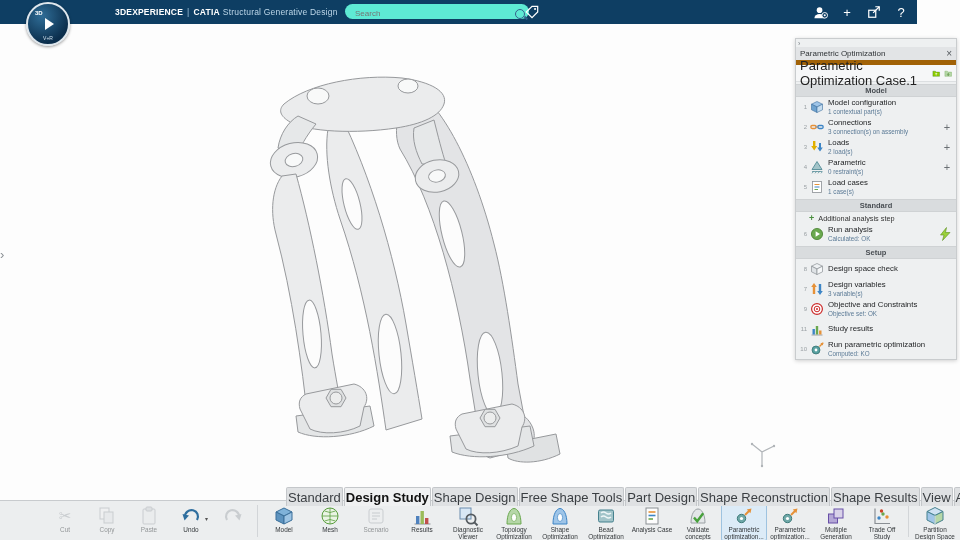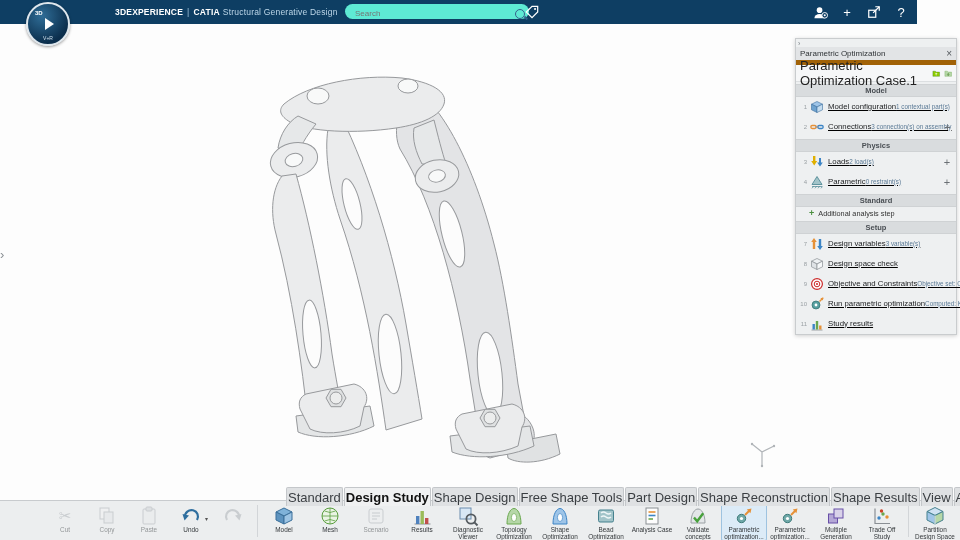--- a/index.html
+++ b/index.html
@@ -54,21 +54,21 @@
   .pcase{height:16px;display:flex;align-items:center;padding:0 4px;font-size:13px;
          background:#f6f7f8;border-bottom:1px solid #dcdfe1;color:#222;}
   .pcase .spacer{flex:1;}
   .pcase svg{margin-left:3px;cursor:pointer;}
   .psec{height:11px;background:#d9dcde;color:#4a4f54;font-size:7.5px;font-weight:bold;
         display:flex;align-items:center;justify-content:center;border-top:1px solid #cfd2d4;
         border-bottom:1px solid #cfd2d4;margin-top:2px;}
   .pitem{display:flex;align-items:center;min-height:18px;padding:1px 4px 1px 2px;cursor:pointer;}
   .pnum{width:9px;font-size:6px;color:#9aa0a4;text-align:right;margin-right:3px;flex:none;}
   .picon{width:14px;height:14px;margin-right:4px;flex:none;}
-  .ptext{display:flex;flex-direction:row;line-height:1.15;min-width:0;text-decoration:underline;}
+  .ptext{display:flex;flex-direction:column;line-height:1.15;min-width:0;}
   .plabel{font-size:7.8px;color:#1c1e20;white-space:nowrap;}
   .psub{font-size:6.3px;color:#5b7a96;white-space:nowrap;}
   .pplus{margin-left:auto;font-size:11px;color:#6a6f74;width:10px;text-align:center;cursor:pointer;}
   .ptrail{margin-left:auto;width:14px;height:14px;cursor:pointer;}
   .prow{display:flex;align-items:center;height:12px;padding-left:13px;font-size:7.3px;color:#333;
         cursor:pointer;}
   .prplus{color:#4a8f3f;font-weight:bold;margin-right:4px;font-size:9px;}
   
   .tabs{position:absolute;left:286px;top:487px;display:flex;gap:1px;z-index:15;}
   .tab{font-size:13px;padding:2px 1px 1px;background:#dfe1e3;border:1px solid #c4c7ca;
@@ -225,21 +225,20 @@
               <rect x="0.8" y="5.5" width="5.4" height="3" rx="1.4" fill="none" stroke="#e69138" stroke-width="1.3"></rect>
               <rect x="7.8" y="5.5" width="5.4" height="3" rx="1.4" fill="none" stroke="#3d85c6" stroke-width="1.3"></rect>
               <line x1="5" y1="7" x2="9" y2="7" stroke="#8a8f94"></line>
             </svg></span>
           <span class="ptext">
             <span class="plabel">Connections</span>
             <span class="psub">3 connection(s) on assembly</span>
           </span>
           <span class="pplus">+</span>
         </div>
-        <div class="psec">Physics</div>
         <div class="pitem">
           <span class="pnum">3</span>
           <span class="picon"><svg viewBox="0 0 14 14" width="14" height="14">
               <polygon points="3,1 5.4,1 5.4,6 7.2,6 4.2,10.5 1.2,6 3,6" fill="#e0b000"></polygon>
               <polygon points="9,3 11,3 11,7.5 12.8,7.5 10,11.5 7.2,7.5 9,7.5" fill="#3d85c6"></polygon>
             </svg></span>
           <span class="ptext">
             <span class="plabel">Loads</span>
             <span class="psub">2 load(s)</span>
           </span>
@@ -249,84 +248,111 @@
           <span class="pnum">4</span>
           <span class="picon"><svg viewBox="0 0 14 14" width="14" height="14">
               <polygon points="7,1.5 12,9.5 2,9.5" fill="#a2c4c9" stroke="#45818e" stroke-width="0.8"></polygon>
               <path d="M2 11.5 h10 M3.5 11.5 l-1.5 1.8 M6.5 11.5 l-1.5 1.8 M9.5 11.5 l-1.5 1.8 M12.5 11.5 l-1.5 1.8" stroke="#45818e" stroke-width="0.7" fill="none"></path>
             </svg></span>
           <span class="ptext">
             <span class="plabel">Parametric</span>
             <span class="psub">0 restraint(s)</span>
           </span>
           <span class="pplus">+</span>
+        </div>
+        <div class="pitem">
+          <span class="pnum">5</span>
+          <span class="picon"><svg viewBox="0 0 14 14" width="14" height="14">
+              <rect x="2.5" y="1.5" width="9" height="11" fill="#fff" stroke="#8a8f94" stroke-width="0.8"></rect>
+              <path d="M4.5 4.5 h5" stroke="#e69138"></path>
+              <path d="M4.5 7 h5" stroke="#3d85c6"></path>
+              <path d="M4.5 9.5 h3.5" stroke="#6aa84f"></path>
+            </svg></span>
+          <span class="ptext">
+            <span class="plabel">Load cases</span>
+            <span class="psub">1 case(s)</span>
+          </span>
         </div>
         <div class="psec">Standard</div>
         <div class="prow">
           <span class="prplus">+</span>
           <span>Additional analysis step</span>
         </div>
+        <div class="pitem">
+          <span class="pnum">6</span>
+          <span class="picon"><svg viewBox="0 0 14 14" width="14" height="14">
+              <circle cx="7" cy="7" r="5.6" fill="#6aa84f" stroke="#38761d" stroke-width="0.7"></circle>
+              <polygon points="5.6,4.3 10,7 5.6,9.7" fill="#fff"></polygon>
+            </svg></span>
+          <span class="ptext">
+            <span class="plabel">Run analysis</span>
+            <span class="psub">Calculated: OK</span>
+          </span>
+          <span class="ptrail"><svg viewBox="0 0 14 14" width="14" height="14">
+              <polygon points="8.5,0.5 2.5,8 6,8 4.5,13.5 12,5.5 7.5,5.5" fill="#9bd13a" stroke="#5a8f1f" stroke-width="0.6"></polygon>
+            </svg></span>
+        </div>
         <div class="psec">Setup</div>
-        <div class="pitem">
-          <span class="pnum">7</span>
-          <span class="picon"><svg viewBox="0 0 14 14" width="14" height="14">
-              <polygon points="4,1 6.8,5 5.2,5 5.2,12 2.8,12 2.8,5 1.2,5" fill="#e69138"></polygon>
-              <polygon points="10,13 12.8,9 11.2,9 11.2,2 8.8,2 8.8,9 7.2,9" fill="#3d85c6"></polygon>
-            </svg></span>
-          <span class="ptext">
-            <span class="plabel">Design variables</span>
-            <span class="psub">3 variable(s)</span>
-          </span>
-        </div>
         <div class="pitem">
           <span class="pnum">8</span>
           <span class="picon"><svg viewBox="0 0 14 14" width="14" height="14">
               <polygon points="7,1.5 12.5,4.2 7,7 1.5,4.2" fill="#eef1f3" stroke="#8a8f94" stroke-width="0.7"></polygon>
               <polygon points="1.5,4.2 7,7 7,12.5 1.5,9.8" fill="#dfe3e6" stroke="#8a8f94" stroke-width="0.7"></polygon>
               <polygon points="12.5,4.2 7,7 7,12.5 12.5,9.8" fill="#f6f8f9" stroke="#8a8f94" stroke-width="0.7"></polygon>
             </svg></span>
           <span class="ptext">
             <span class="plabel">Design space check</span>
           </span>
         </div>
         <div class="pitem">
+          <span class="pnum">7</span>
+          <span class="picon"><svg viewBox="0 0 14 14" width="14" height="14">
+              <polygon points="4,1 6.8,5 5.2,5 5.2,12 2.8,12 2.8,5 1.2,5" fill="#e69138"></polygon>
+              <polygon points="10,13 12.8,9 11.2,9 11.2,2 8.8,2 8.8,9 7.2,9" fill="#3d85c6"></polygon>
+            </svg></span>
+          <span class="ptext">
+            <span class="plabel">Design variables</span>
+            <span class="psub">3 variable(s)</span>
+          </span>
+        </div>
+        <div class="pitem">
           <span class="pnum">9</span>
           <span class="picon"><svg viewBox="0 0 14 14" width="14" height="14">
               <circle cx="7" cy="7" r="5.4" fill="#fff" stroke="#cc2a2a" stroke-width="1.2"></circle>
               <circle cx="7" cy="7" r="2.8" fill="none" stroke="#cc2a2a"></circle>
               <circle cx="7" cy="7" r="1" fill="#cc2a2a"></circle>
             </svg></span>
           <span class="ptext">
             <span class="plabel">Objective and Constraints</span>
             <span class="psub">Objective set: OK</span>
+          </span>
+        </div>
+        <div class="pitem">
+          <span class="pnum">11</span>
+          <span class="picon"><svg viewBox="0 0 14 14" width="14" height="14">
+              <path d="M1.5 13 h11" stroke="#8a8f94" stroke-width="0.8"></path>
+              <rect x="2.5" y="7" width="2.4" height="5.5" fill="#3d85c6"></rect>
+              <rect x="5.8" y="4" width="2.4" height="8.5" fill="#6aa84f"></rect>
+              <rect x="9.1" y="8.5" width="2.4" height="4" fill="#e69138"></rect>
+            </svg></span>
+          <span class="ptext">
+            <span class="plabel">Study results</span>
           </span>
         </div>
         <div class="pitem">
           <span class="pnum">10</span>
           <span class="picon"><svg viewBox="0 0 14 14" width="14" height="14">
               <circle cx="6" cy="8" r="4" fill="#58a0a0" stroke="#2f6b6b" stroke-width="0.7"></circle>
               <circle cx="6" cy="8" r="1.4" fill="#fff"></circle>
               <path d="M9.5 4.5 L13 1" stroke="#e69138" stroke-width="1.4"></path>
               <polygon points="13.5,0.5 10.4,1.2 12.8,3.6" fill="#e69138"></polygon>
             </svg></span>
           <span class="ptext">
             <span class="plabel">Run parametric optimization</span>
             <span class="psub">Computed: KO</span>
-          </span>
-        </div>
-        <div class="pitem">
-          <span class="pnum">11</span>
-          <span class="picon"><svg viewBox="0 0 14 14" width="14" height="14">
-              <path d="M1.5 13 h11" stroke="#8a8f94" stroke-width="0.8"></path>
-              <rect x="2.5" y="7" width="2.4" height="5.5" fill="#3d85c6"></rect>
-              <rect x="5.8" y="4" width="2.4" height="8.5" fill="#6aa84f"></rect>
-              <rect x="9.1" y="8.5" width="2.4" height="4" fill="#e69138"></rect>
-            </svg></span>
-          <span class="ptext">
-            <span class="plabel">Study results</span>
           </span>
         </div>
       </div>
   </aside>
 
   <nav class="tabs" id="tabs">
       <div class="tab">Standard</div>
       <div class="tab active">Design Study</div>
       <div class="tab">Shape Design</div>
       <div class="tab">Free Shape Tools</div>

